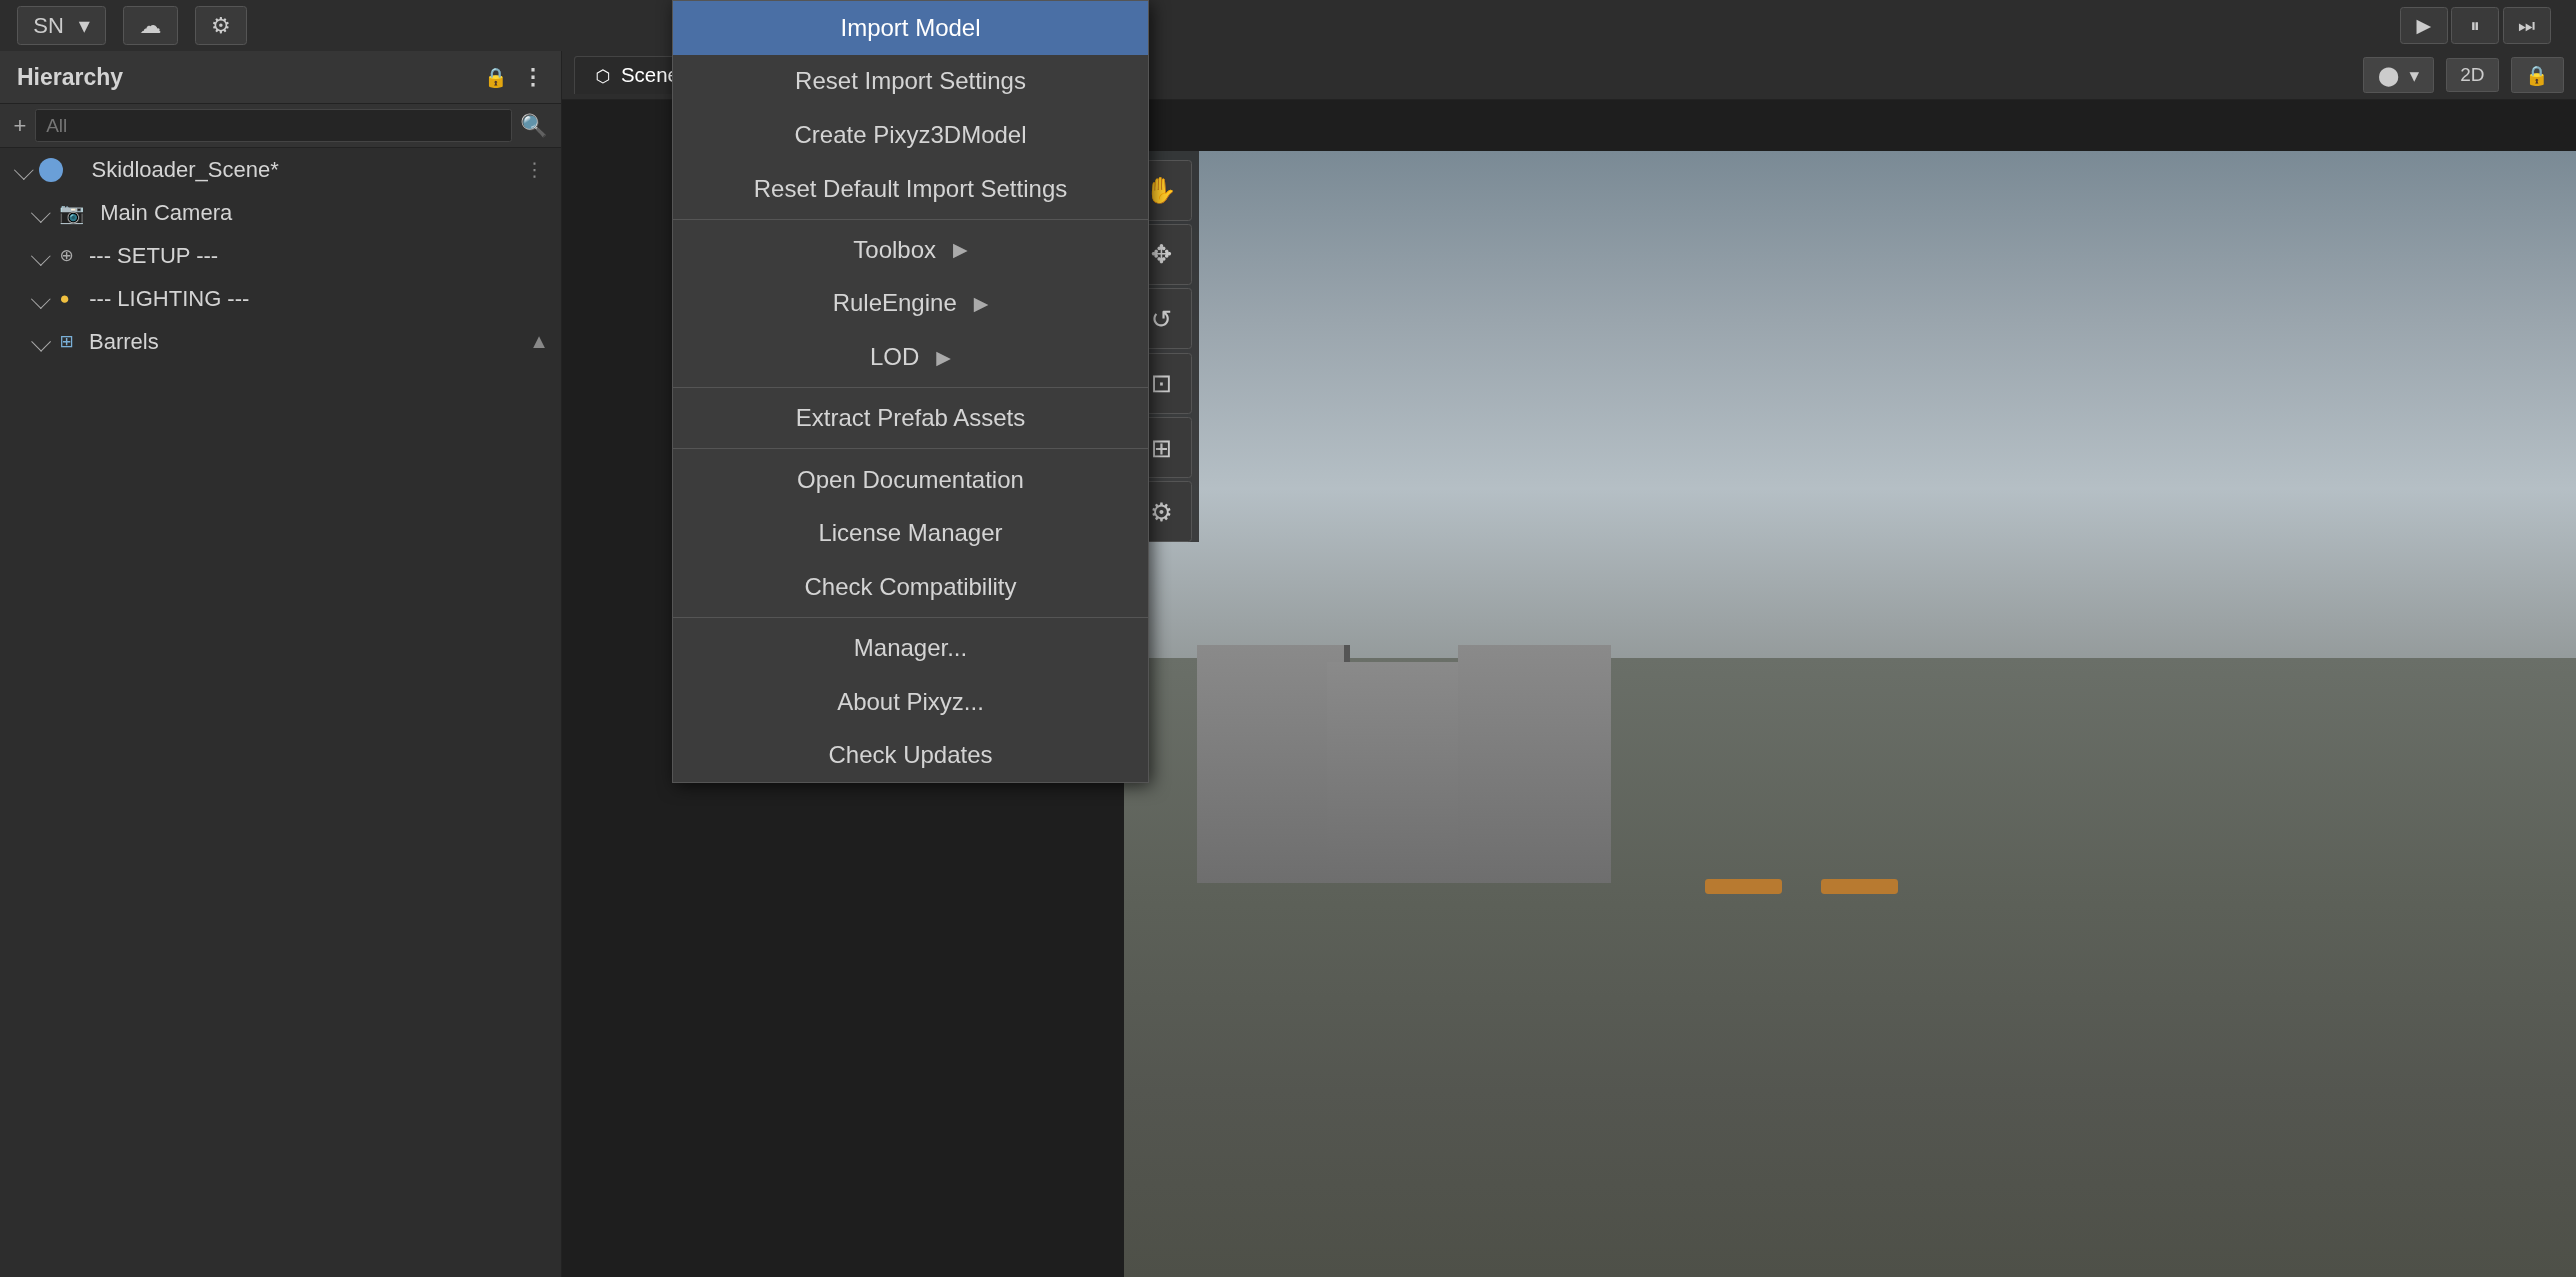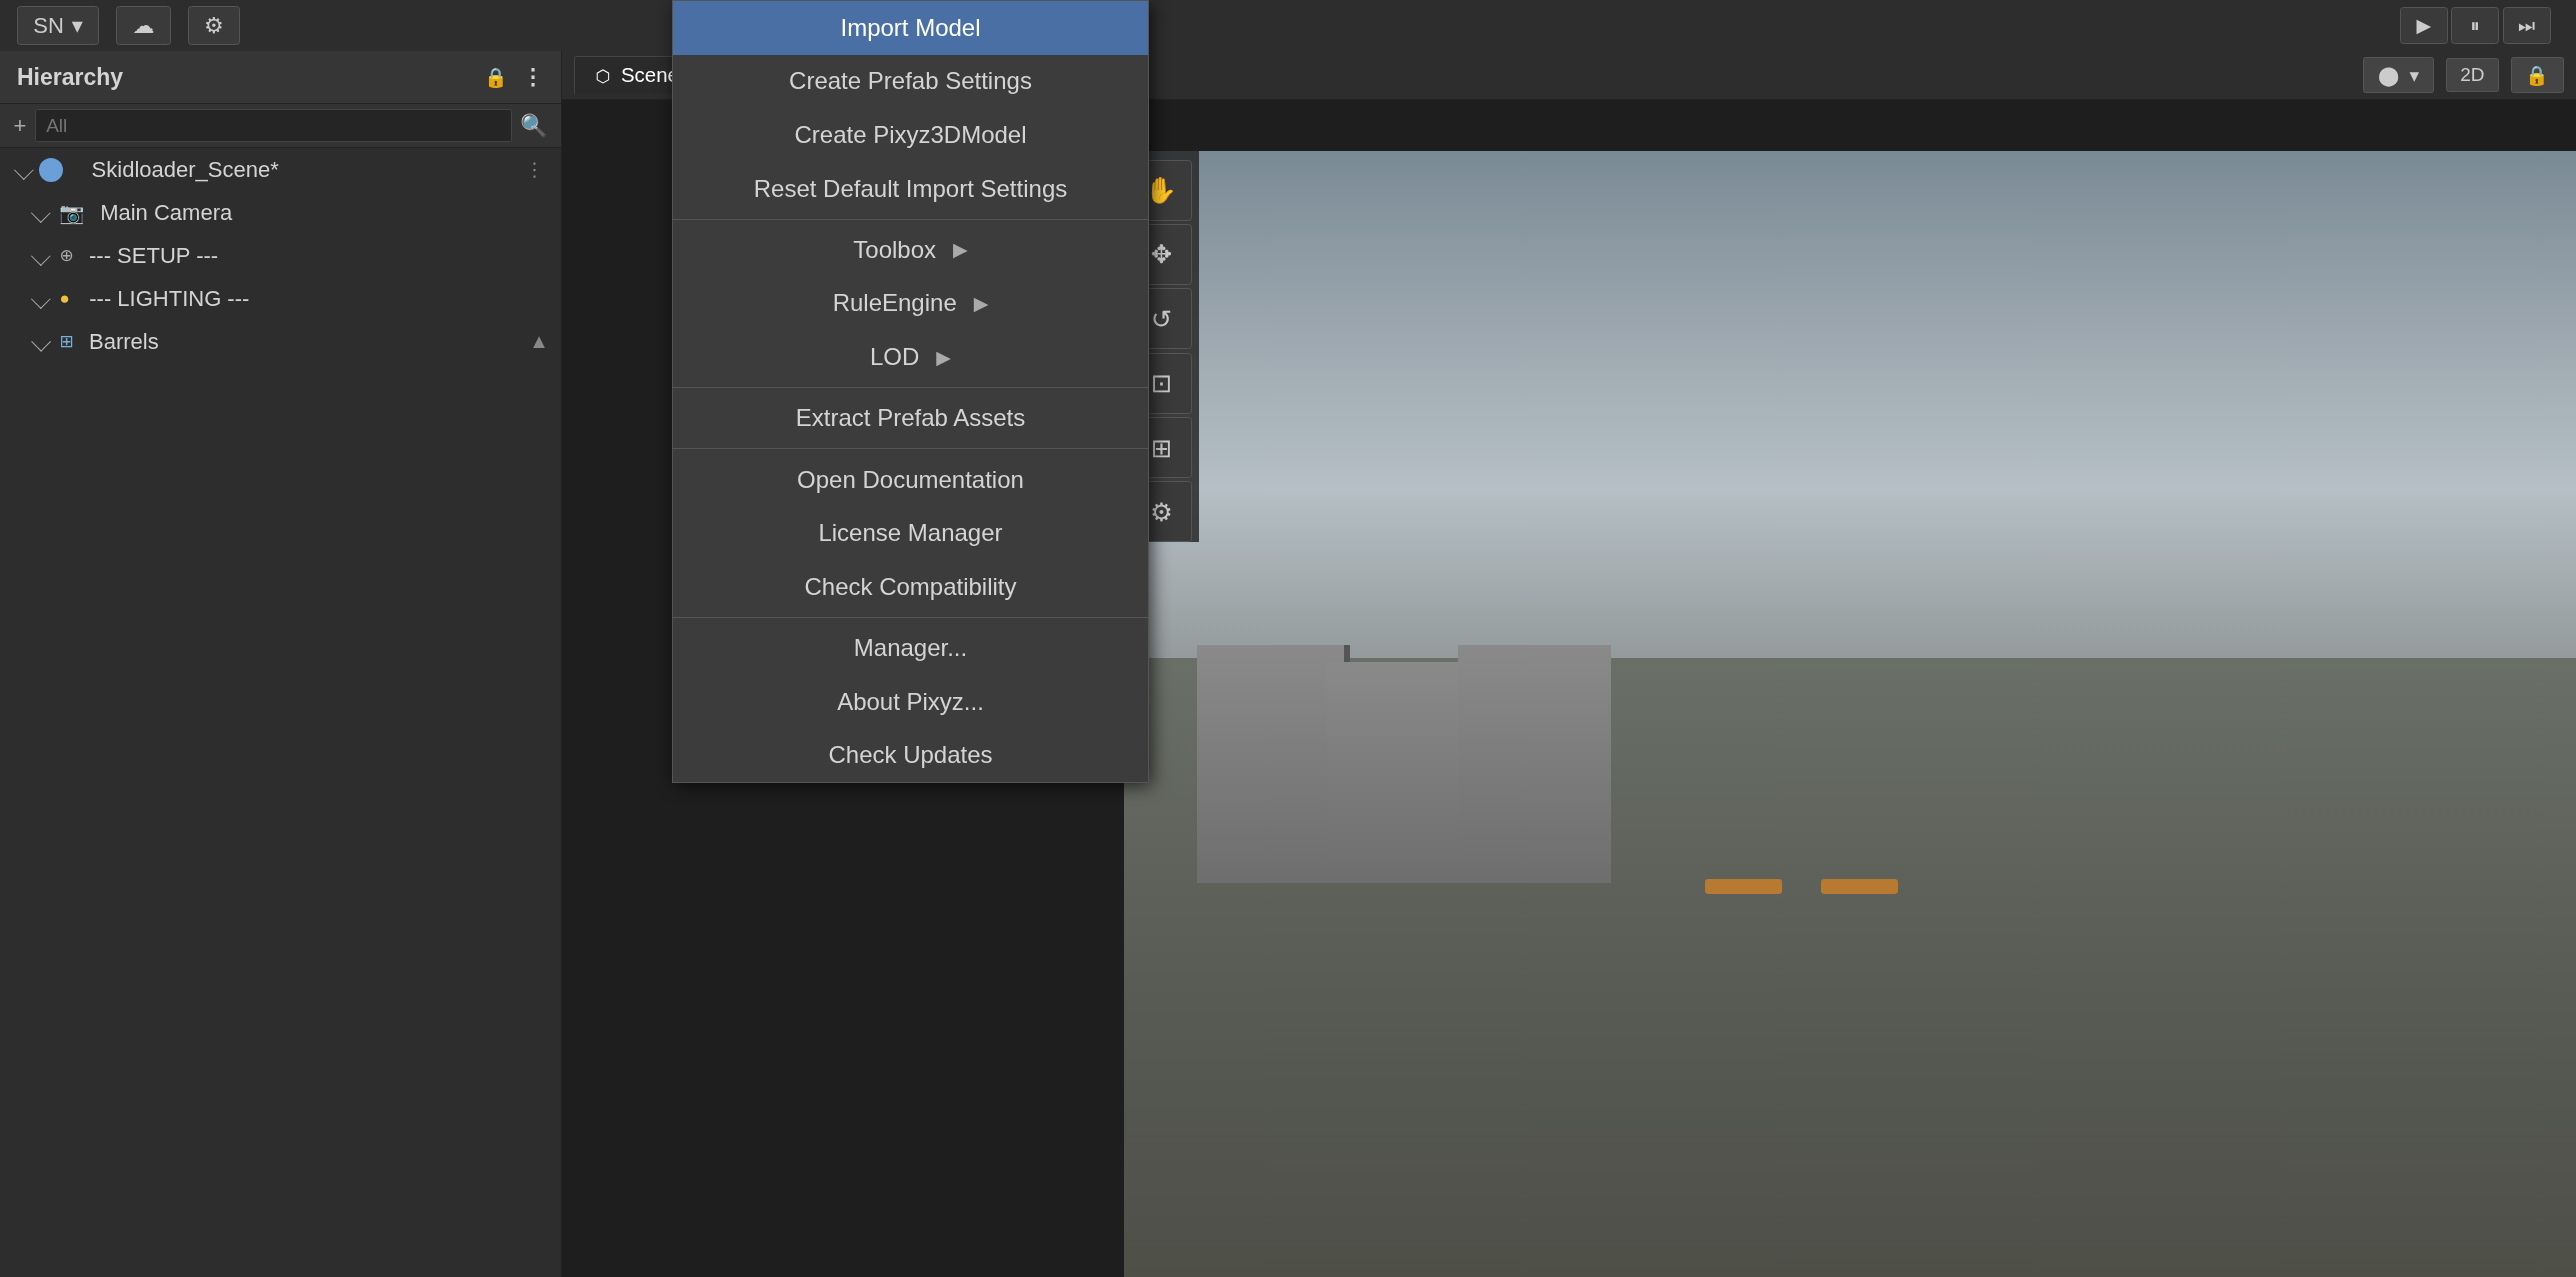--- a/index.html
+++ b/index.html
@@ -29,21 +29,21 @@
     .topbar-btn {
       background: #3a3a3a;
       border: 0.9px solid #555;
       color: #ccc;
       padding: 5.1px 15.3px;
       border-radius: 3.4px;
       font-size: 22px;
       cursor: pointer;
       display: flex;
       align-items: center;
-      gap: 8px;
+      gap: 15px;
     }
     .play-controls {
       position: absolute;
       right: 0; top: 0;
       height: 51px;
       display: flex;
       align-items: center;
       gap: 3.4px;
       padding-right: 25.5px;
     }
@@ -360,21 +360,21 @@
         <span>⚙</span>
       </button>
   </div>
 </div>
 
 <div class="context-menu">
   <div class="menu-item highlighted">
     <span>Import Model</span>
   </div>
   <div class="menu-item">
-    <span>Create Prefab Settings</span>
+    <span>Reset Import Settings</span>
   </div>
   <div class="menu-item">
     <span>Create Pixyz3DModel</span>
   </div>
   <div class="menu-item">
     <span>Reset Default Import Settings</span>
   </div>
   <div class="menu-divider"></div>
   <div class="menu-item">
     <span>Toolbox</span>

